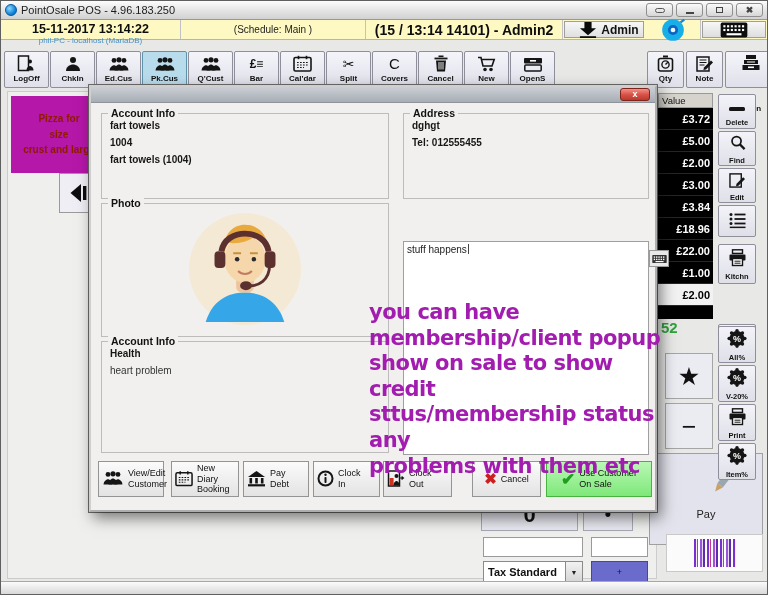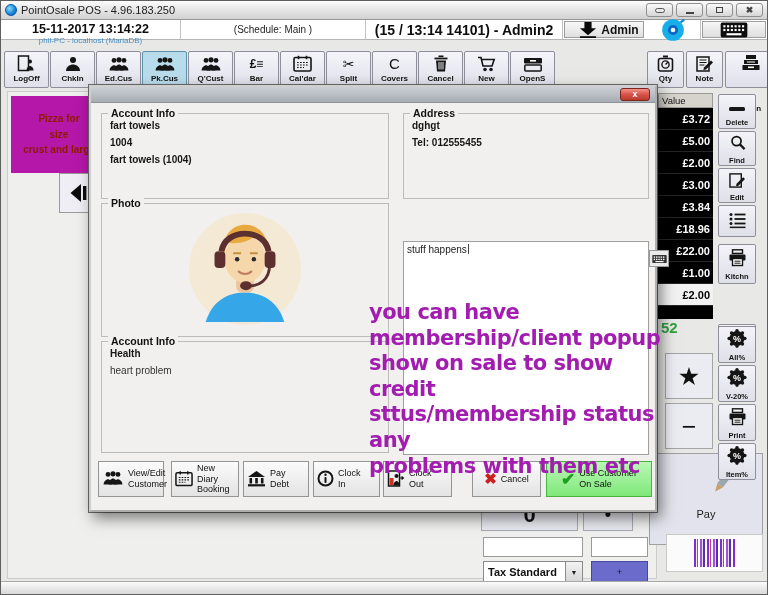--- a/index.html
+++ b/index.html
@@ -16,21 +16,21 @@
   .ttext { font-size:11px; color:#1c1c1c; }
   .wcs { margin-left:auto; display:flex; gap:3px; align-items:center; }
   .wc { width:27px; height:14px; border:1px solid #8f8f8f; border-radius:3px;
     background:linear-gradient(#fbfbfb,#d6d6d6); display:flex; align-items:center; justify-content:center; }
   .wc .bar { width:8px; height:2px; background:#444; margin-top:5px; }
   .wc .box { width:7px; height:6px; border:1px solid #444; }
   .wc .pill { width:10px; height:5px; border:1px solid #555; border-radius:3px; }
   .wc .xg { font-size:9px; color:#444; font-weight:bold; line-height:1; }
 
   
-  .infobar { position:absolute; top:19px; left:0; right:0; height:20px; background:#ffffff;
+  .infobar { position:absolute; top:19px; left:0; right:0; height:20px; background:#fef9c3;
     border-bottom:1px solid #b5b5b5; display:flex; }
   .cell { border-right:1px solid #c2c2c2; height:100%; }
   .dtcell { width:180px; text-align:center; padding-top:2px; }
   .dt1 { font-size:12.5px; font-weight:bold; color:#0d0d0d; }
   .dt2 { font-size:8px; color:#4a90c4; }
   .schedcell { width:185px; display:flex; align-items:center; justify-content:center; font-size:10px; color:#222; }
   .salecell { flex:1; display:flex; align-items:center; justify-content:center; font-size:14px; font-weight:bold; color:#0d0d0d; }
   .adminbtn { width:80px; margin:1px; display:flex; align-items:center; justify-content:center; gap:3px;
     font-weight:bold; font-size:12px; color:#111; background:linear-gradient(#f7f7f7,#e0e0e0); border:1px solid #9e9e9e;padding-left:9px; }
   .logocell { width:56px; display:flex; align-items:center; justify-content:center; border-right:1px solid #c2c2c2; }

